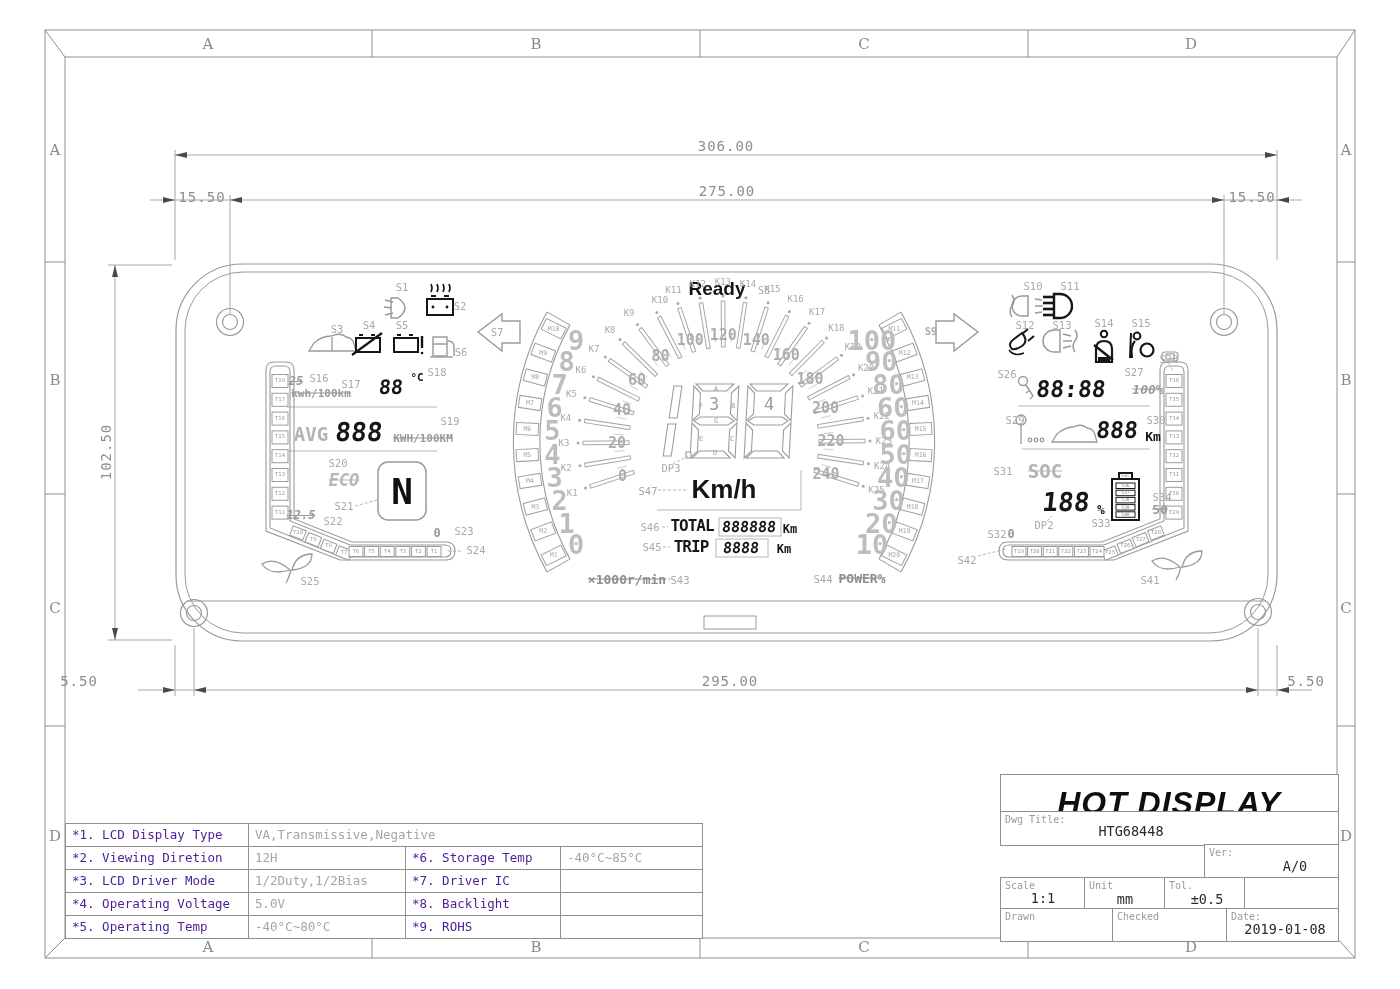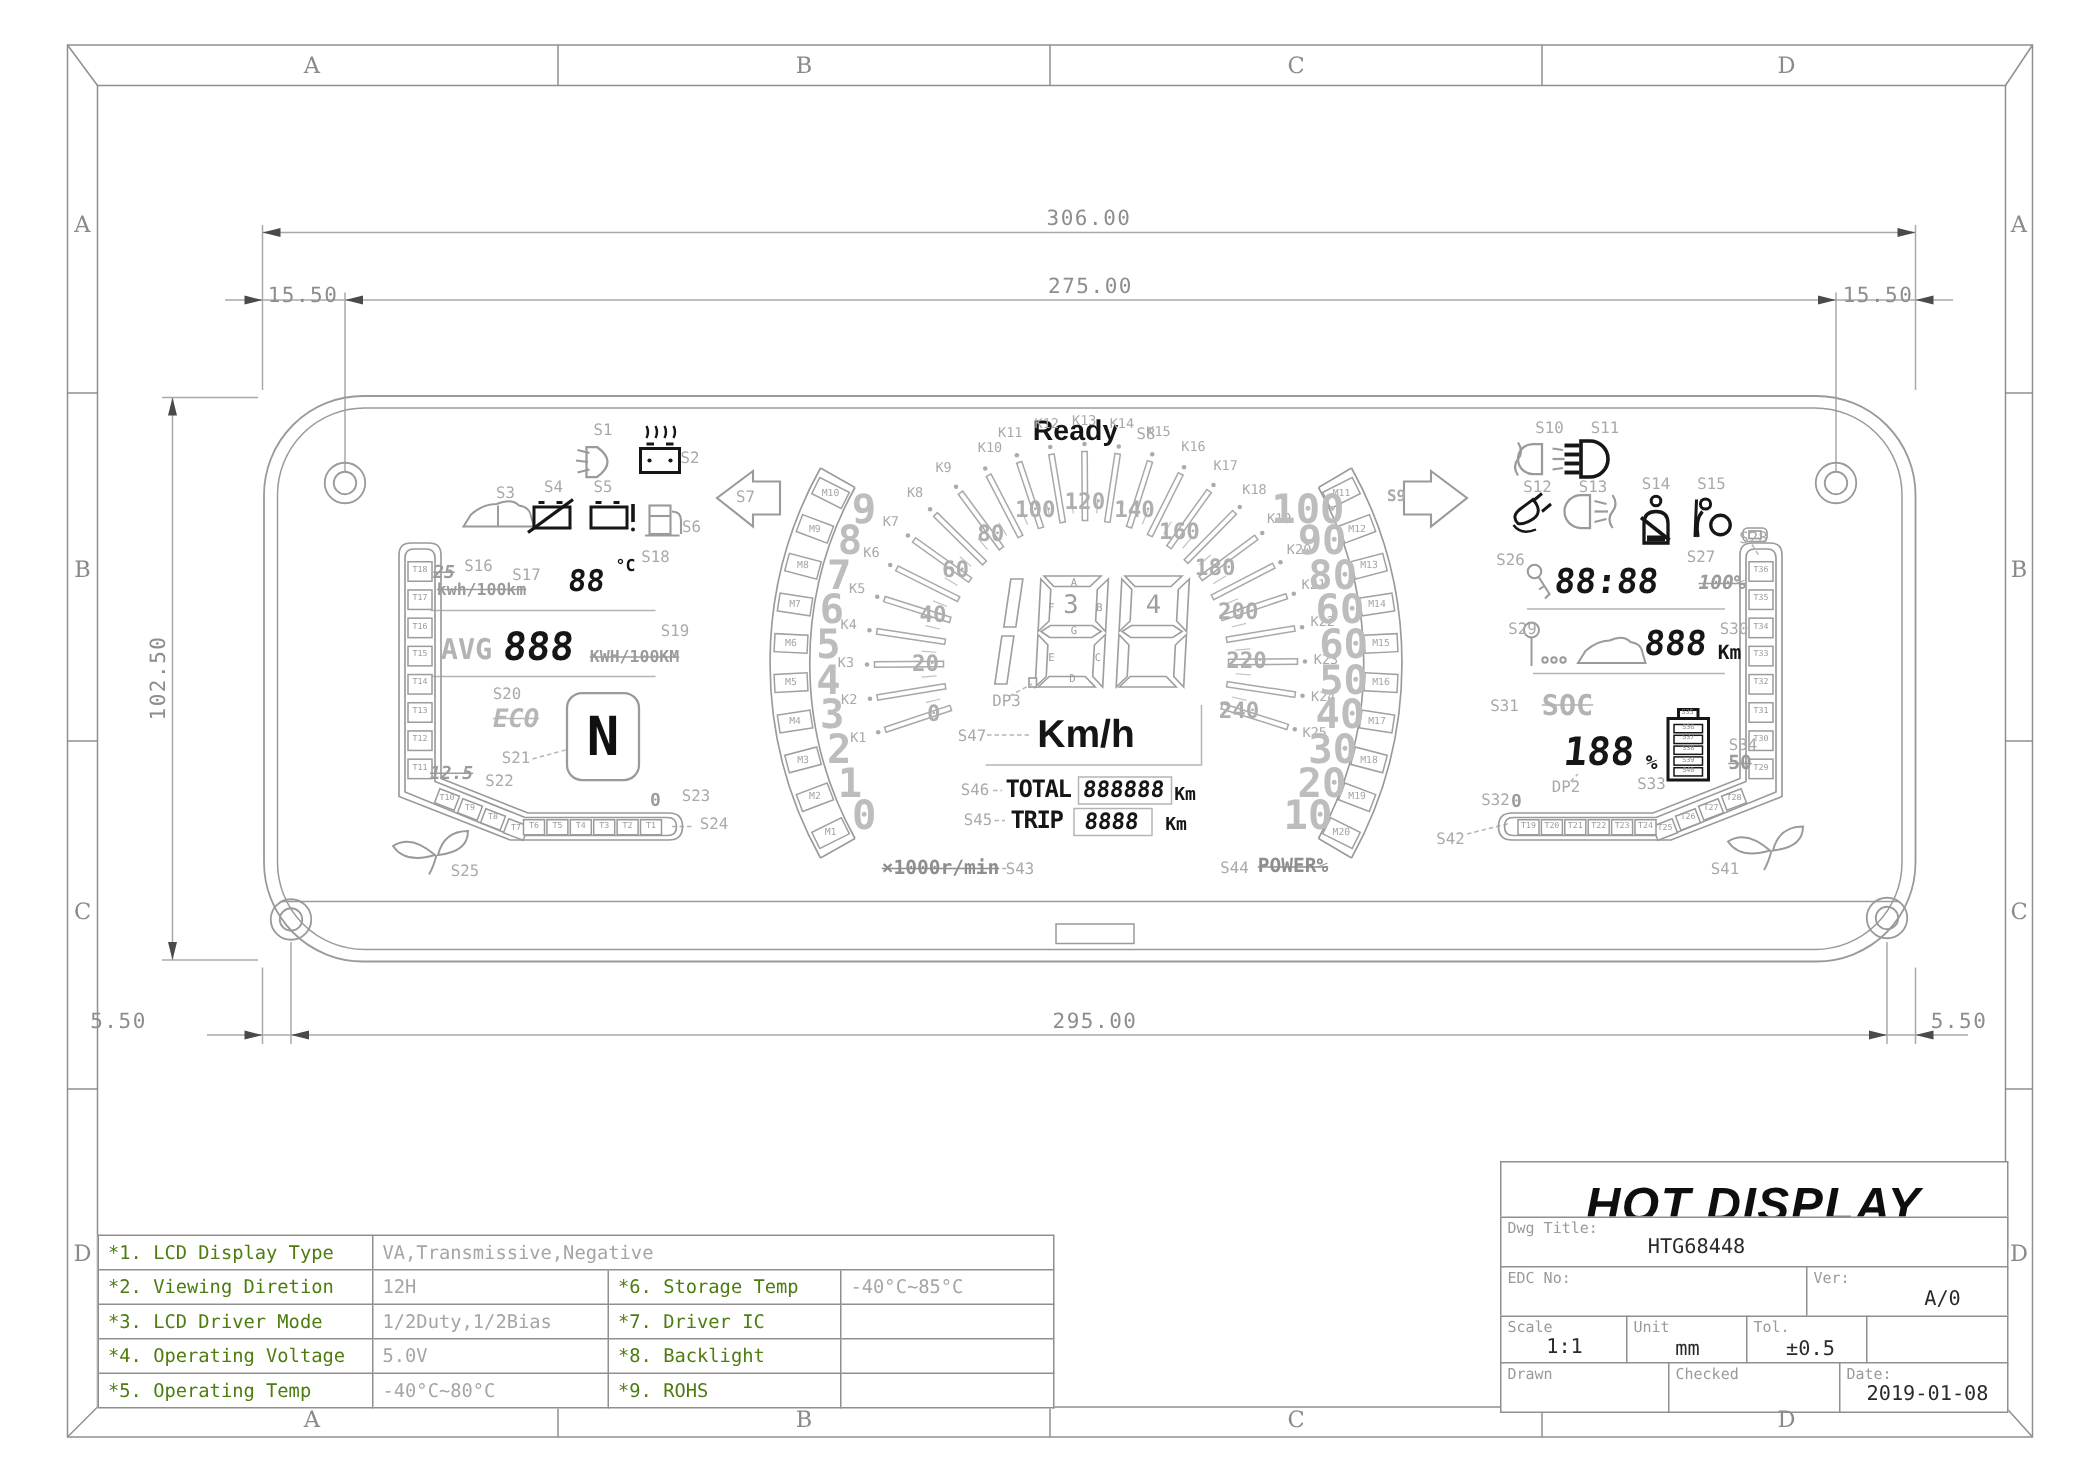--- a/index.html
+++ b/index.html
@@ -32,21 +32,21 @@
   .outline19{font-size:19px;font-weight:bold;color:#b3b3b3;}
   .outline17{font-size:17px;font-weight:bold;color:#b6b6b6;font-style:italic;}
   .blacksm{font-size:11px;font-weight:bold;color:#161616;}
   .blackunit{font-size:13px;font-weight:bold;color:#161616;}
   .gearchar{font-size:36px;font-weight:bold;color:#101010;}
   .t{font-size:5.5px;color:#9b9b9b;}
   .bt{font-size:4.5px;color:#8a8a8a;}
   
   #spec{position:absolute;left:65px;top:823px;width:637px;border-left:1px solid #8f8f8f;border-top:1px solid #8f8f8f;display:grid;grid-template-columns:183px 157px 155px 142px;background:#fff;}
   #spec .cell{border-right:1px solid #8f8f8f;border-bottom:1px solid #8f8f8f;height:22px;line-height:22px;padding-left:6px;font-size:12.5px;overflow:hidden;}
-  #spec .lblc{color:#4d7c0f;}
+  #spec .lblc{color:#4c1d95;}
   #spec .valc{color:#a5a5a5;}
   #spec .span3{grid-column:span 3;}
   
   .tb{position:absolute;border:1px solid #8f8f8f;background:#fff;}
   .tb .tlbl{position:absolute;font-size:10px;color:#9a9a9a;left:4px;top:2px;}
   .tb .tval{position:absolute;font-size:13.5px;color:#2a2a2a;}
   .company{font-family:"Liberation Sans",sans-serif;font-weight:bold;font-style:italic;font-size:32px;color:#0e0e0e;letter-spacing:1px;}
 </style>
 </head>
 <body>
@@ -532,23 +532,20 @@
         <div class="cell lblc">*9. ROHS</div>
         <div class="cell valc"></div>
       </div>
 
   <div class="tb" style="left:1000px;top:774px;width:337px;height:57px">
     <div class="lab company" style="left:168px;top:28px">HOT DISPLAY</div>
   </div>
   <div class="tb" style="left:1000px;top:811px;width:337px;height:33px">
     <span class="tlbl">Dwg Title:</span>
     <div class="lab tval" style="left:130px;top:20px">HTG68448</div>
-  </div>
-  <div class="tb" style="left:1000px;top:844px;width:204px;height:33px">
-    <span class="tlbl">EDC No:</span>
   </div>
   <div class="tb" style="left:1204px;top:844px;width:133px;height:33px">
     <span class="tlbl">Ver:</span>
     <div class="lab tval" style="left:90px;top:22px">A/0</div>
   </div>
   <div class="tb" style="left:1000px;top:877px;width:84px;height:31px">
     <span class="tlbl">Scale</span>
     <div class="lab tval" style="left:42px;top:21px">1:1</div>
   </div>
   <div class="tb" style="left:1084px;top:877px;width:80px;height:31px">

